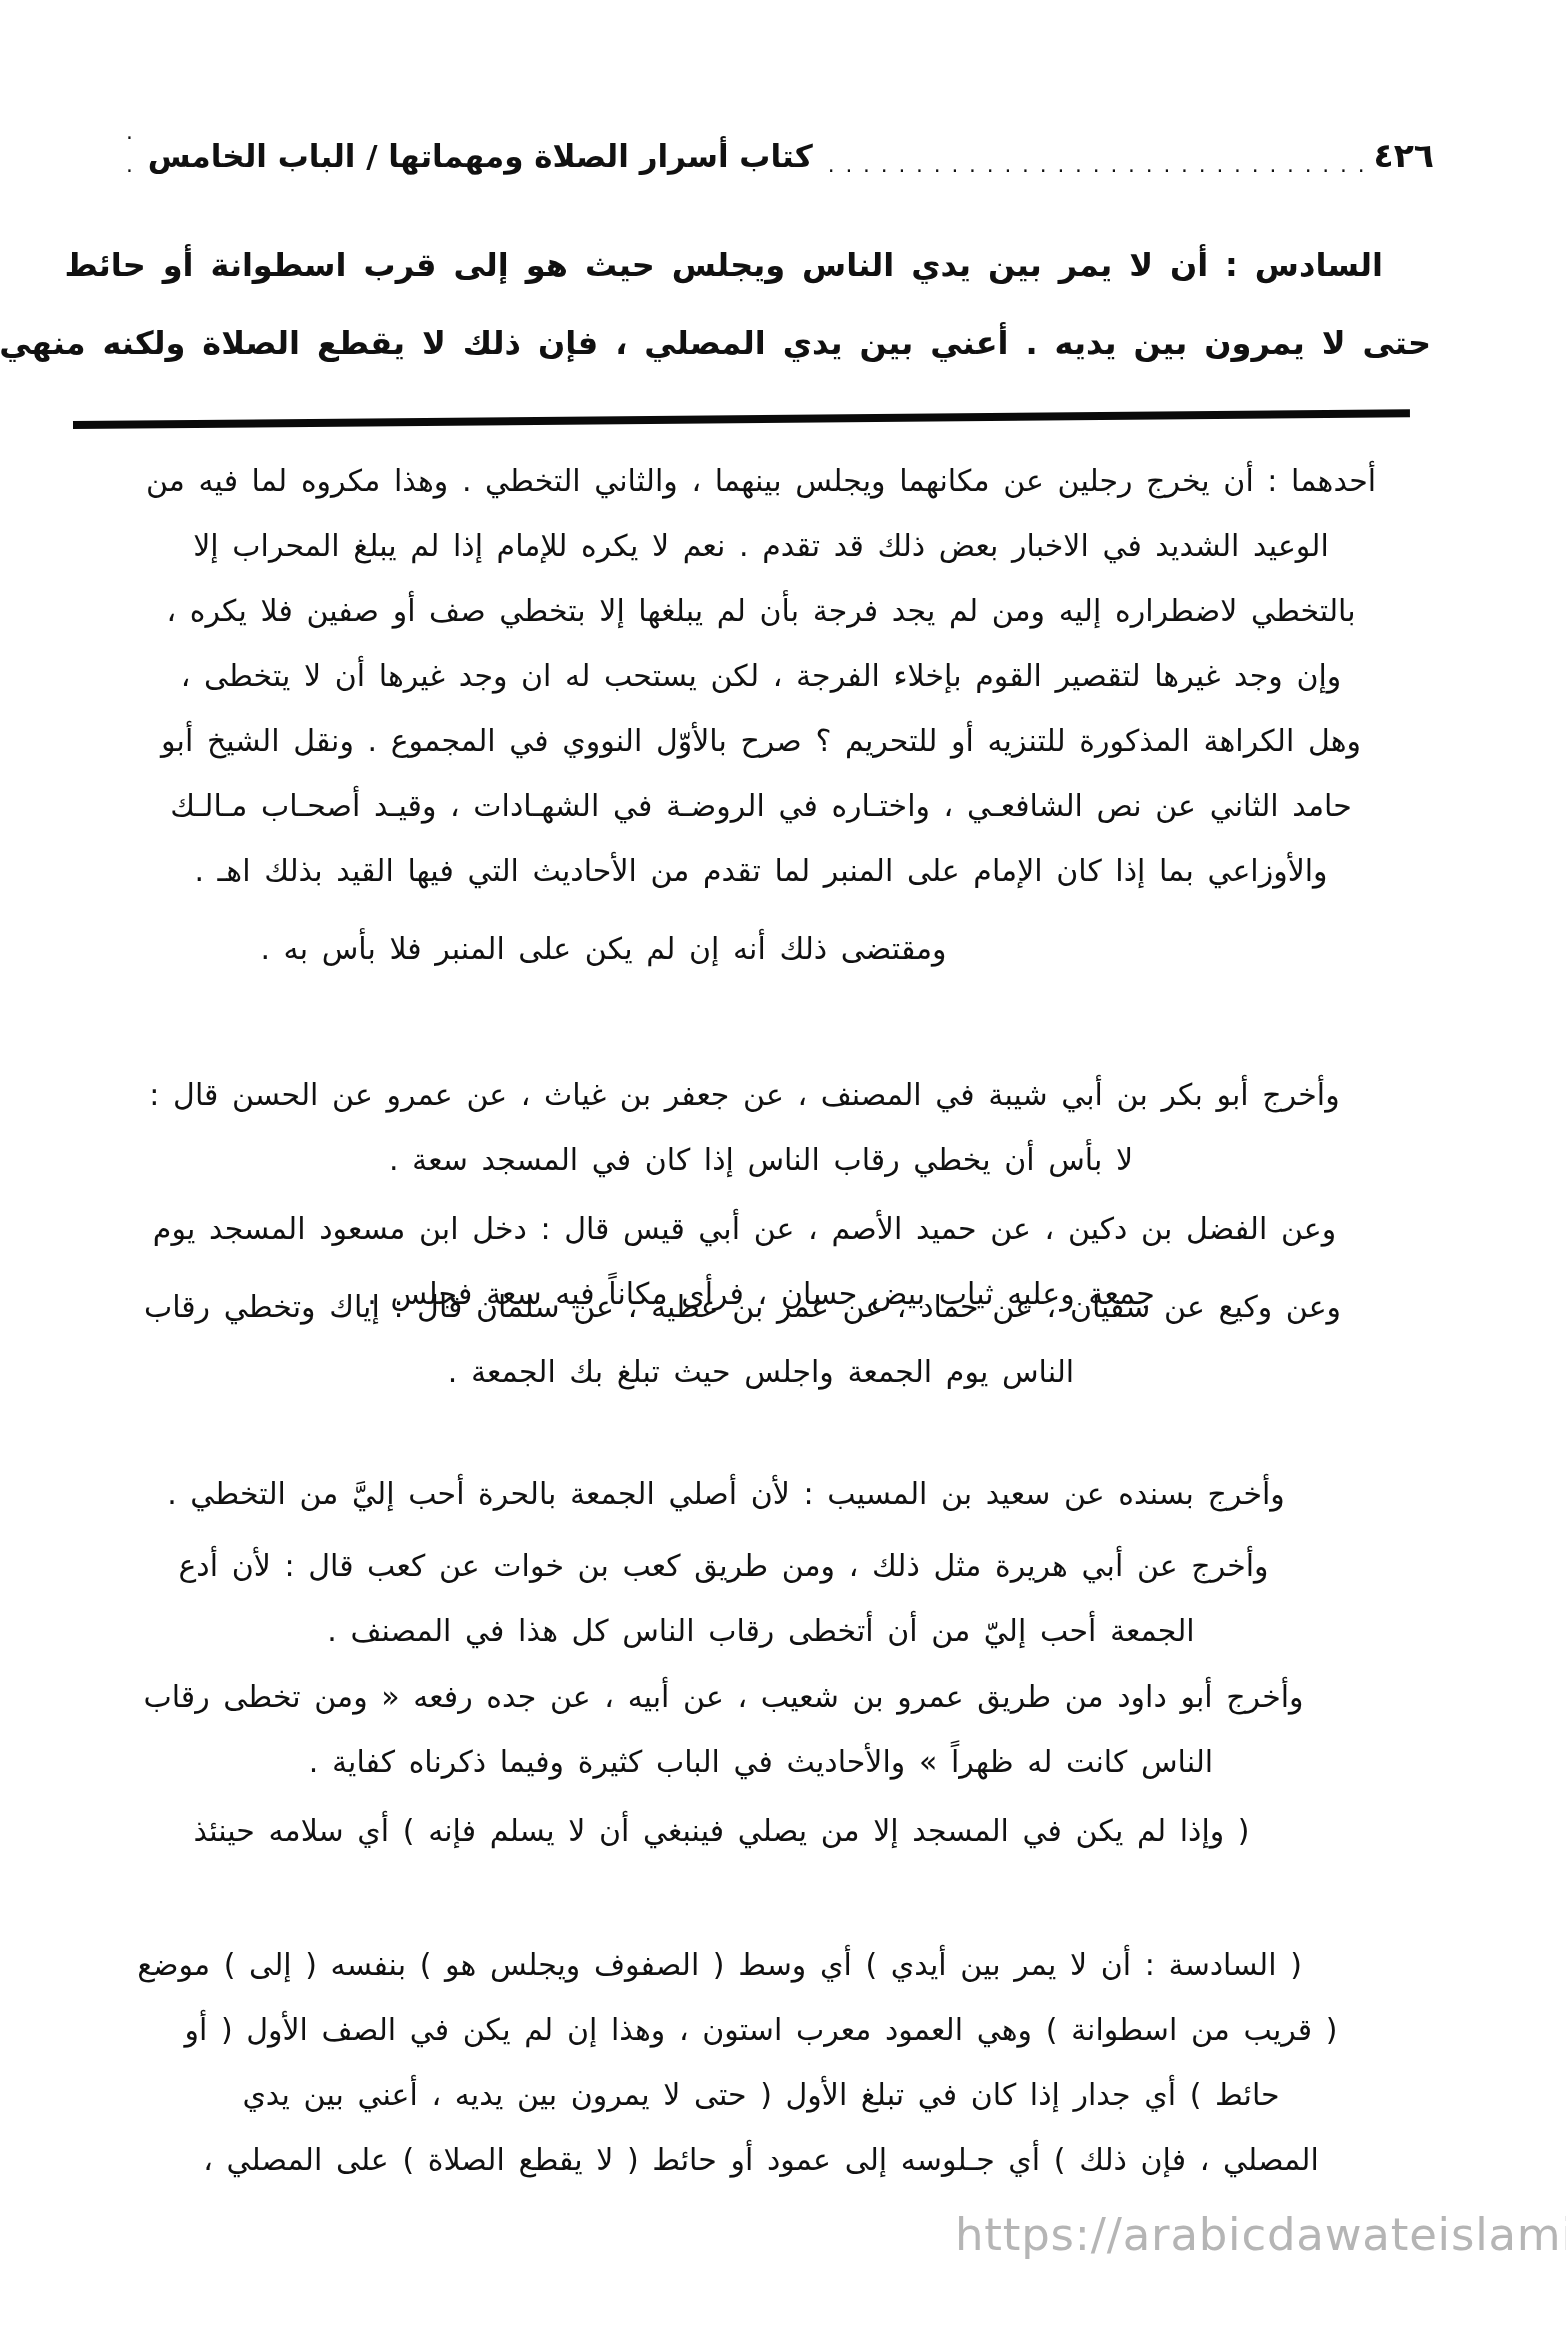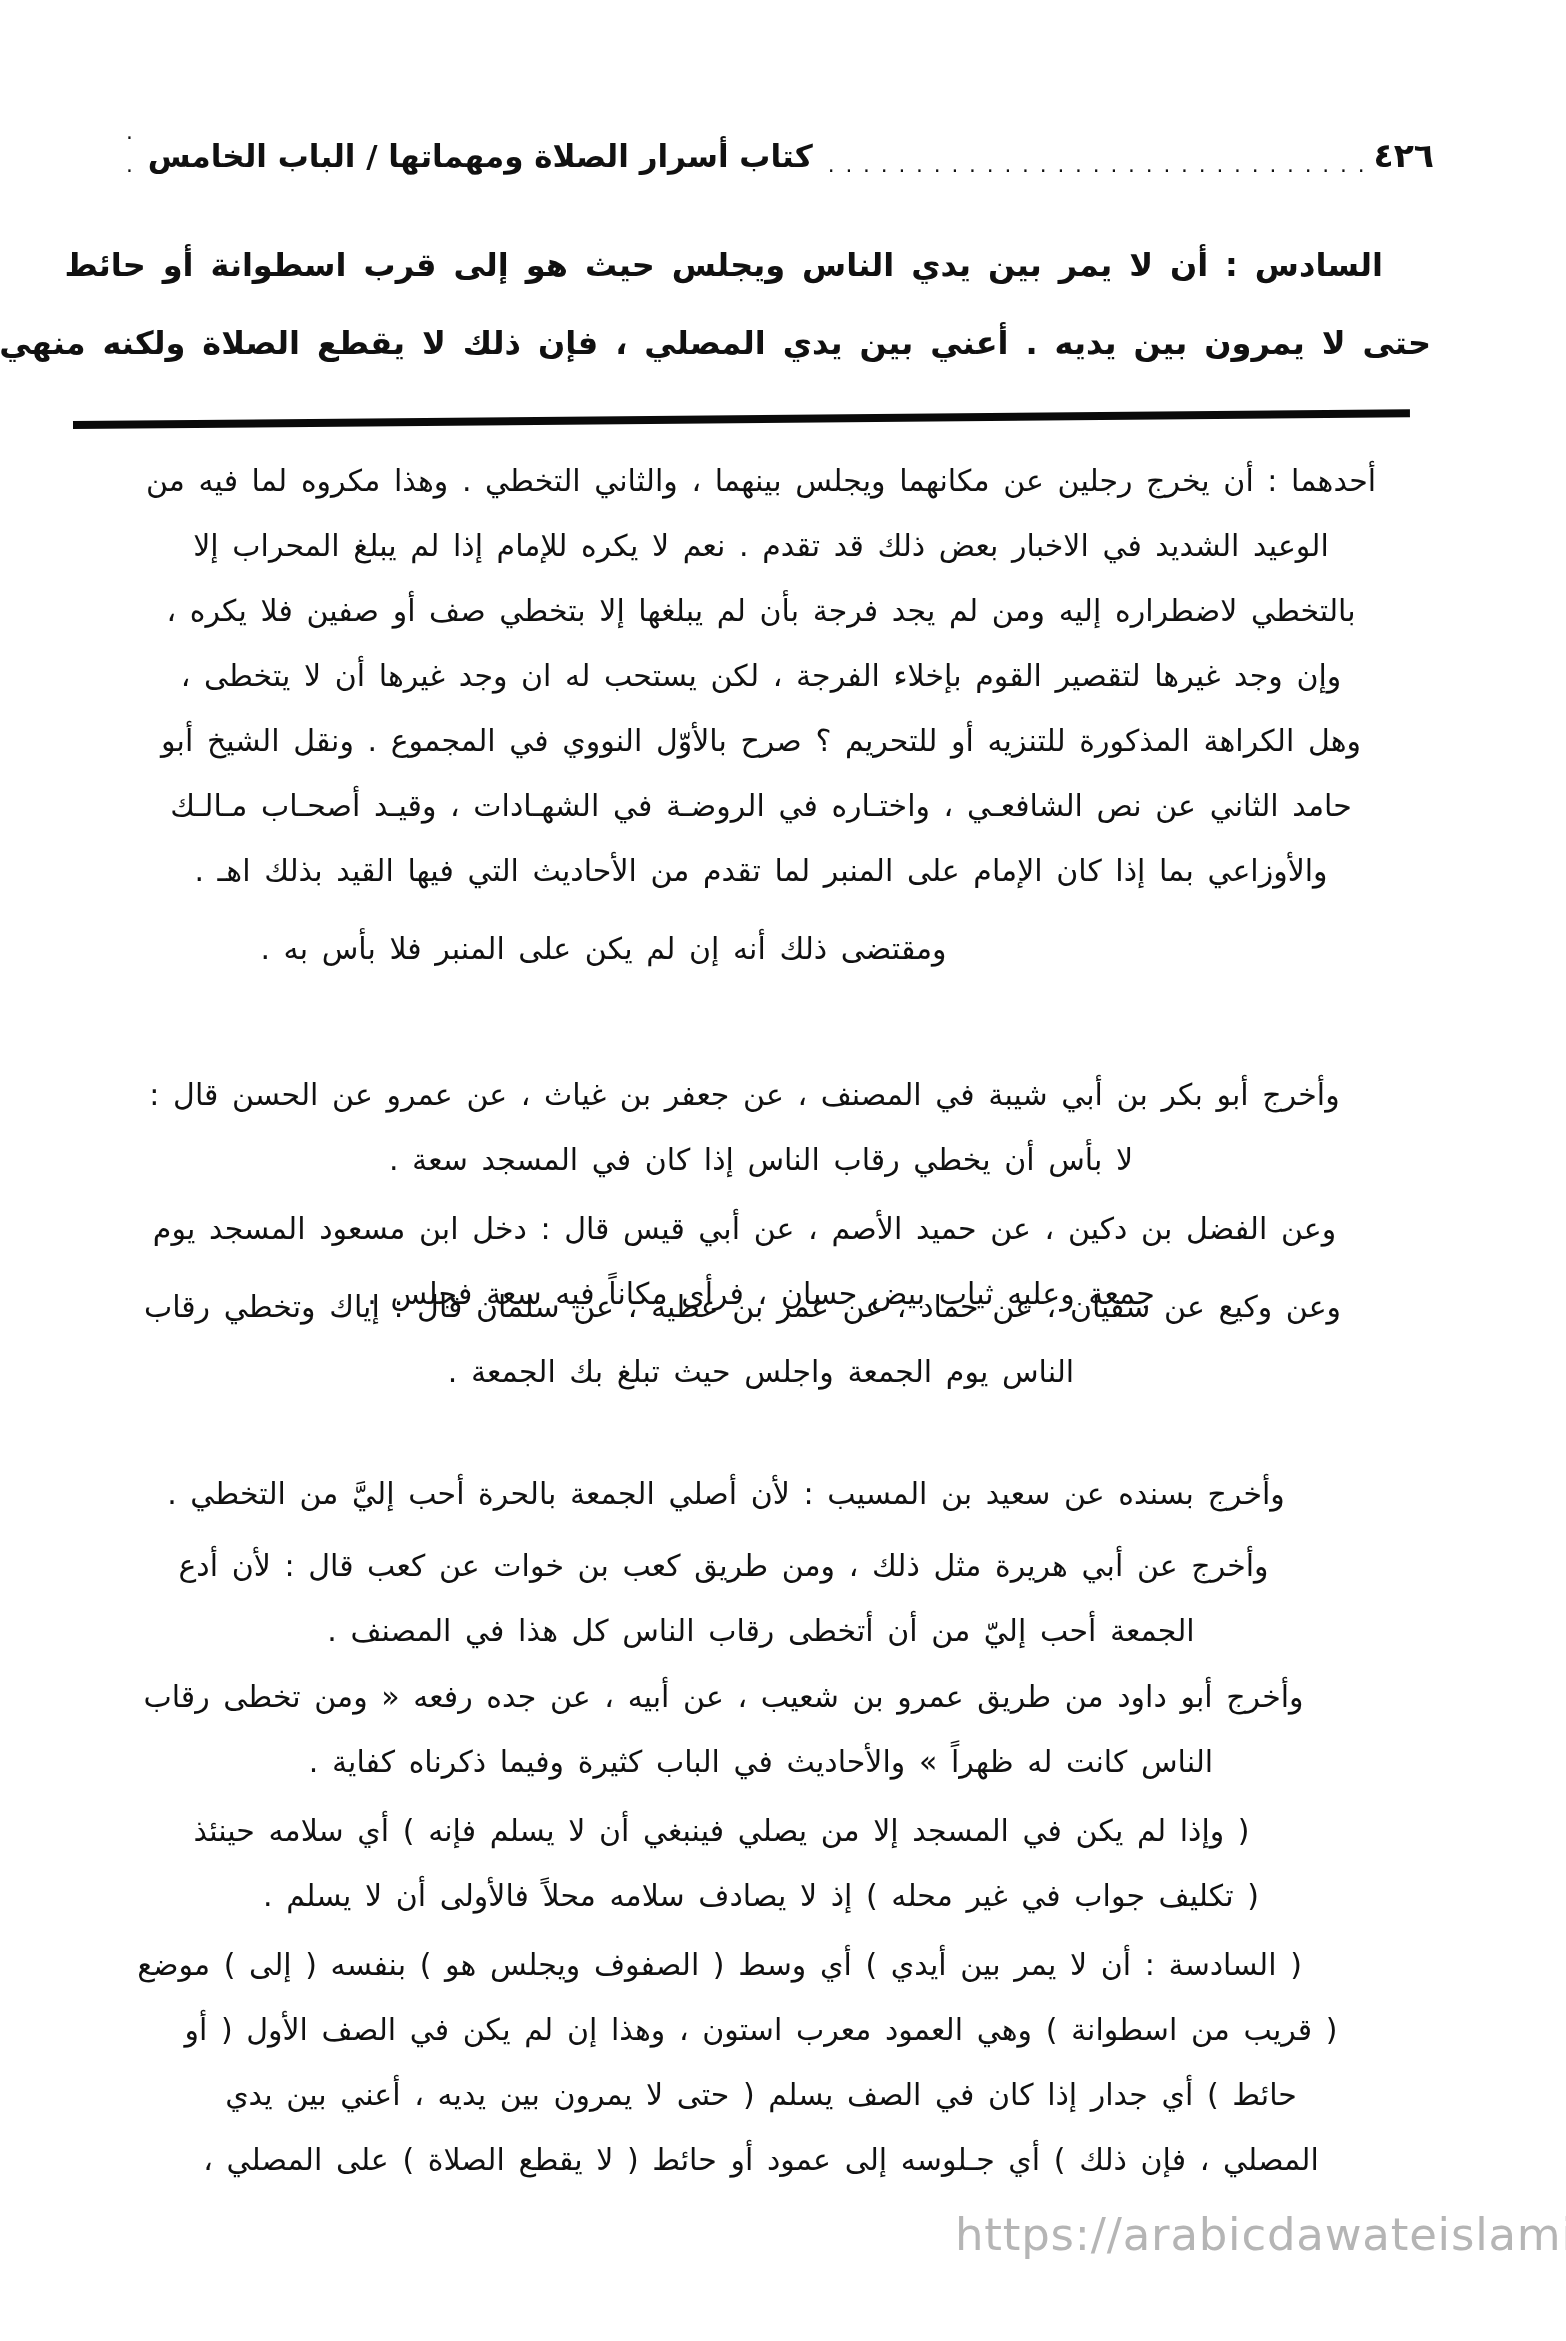--- a/index.html
+++ b/index.html
@@ -102,26 +102,25 @@
     <span class="ln">الجمعة أحب إليّ من أن أتخطى رقاب الناس كل هذا في المصنف .</span>
   </p>
 
   <p class="fnp" style="top:1664px">
     <span class="ln" style="padding-right:75px">وأخرج أبو داود من طريق عمرو بن شعيب ، عن أبيه ، عن جده رفعه « ومن تخطى رقاب</span>
     <span class="ln">الناس كانت له ظهراً » والأحاديث في الباب كثيرة وفيما ذكرناه كفاية .</span>
   </p>
 
   <p class="fnp" style="top:1798px">
     <span class="ln" style="padding-right:79px"><span class="b">( وإذا لم يكن في المسجد إلا من يصلي فينبغي أن لا يسلم فإنه )</span><span> أي سلامه حينئذ</span></span>
-    <span class="ln"><span class="b">( تكليف جواب في غير محله )</span><span> إذ لا يصادف سلامه محلاً فالأولى أن لا يسلم .</span></span>
   </p>
 
   <p class="fnp" style="top:1932px">
     <span class="ln" style="padding-right:83px"><span class="b">( السادسة : أن لا يمر بين أيدي )</span><span> أي وسط </span><span class="b">( الصفوف ويجلس هو )</span><span> بنفسه </span><span class="b">( إلى )</span><span> موضع</span></span>
     <span class="ln"><span class="b">( قريب من اسطوانة )</span><span> وهي العمود معرب استون ، وهذا إن لم يكن في الصف الأول </span><span class="b">( أو</span></span>
-    <span class="ln"><span class="b">حائط )</span><span> أي جدار إذا كان في الصف يسلم </span><span class="b">( حتى لا يمرون بين يديه ، أعني بين يدي</span></span>
+    <span class="ln"><span class="b">حائط )</span><span> أي جدار إذا كان في تبلغ الأول </span><span class="b">( حتى لا يمرون بين يديه ، أعني بين يدي</span></span>
     <span class="ln"><span class="b">المصلي ، فإن ذلك )</span><span> أي جـلوسه إلى عمود أو حائط </span><span class="b">( لا يقطع الصلاة )</span><span> على المصلي ،</span></span>
   </p>
 
   <div class="watermark">https://arabicdawateislami.net</div>
 
 </div>
 
 
 </body></html>

